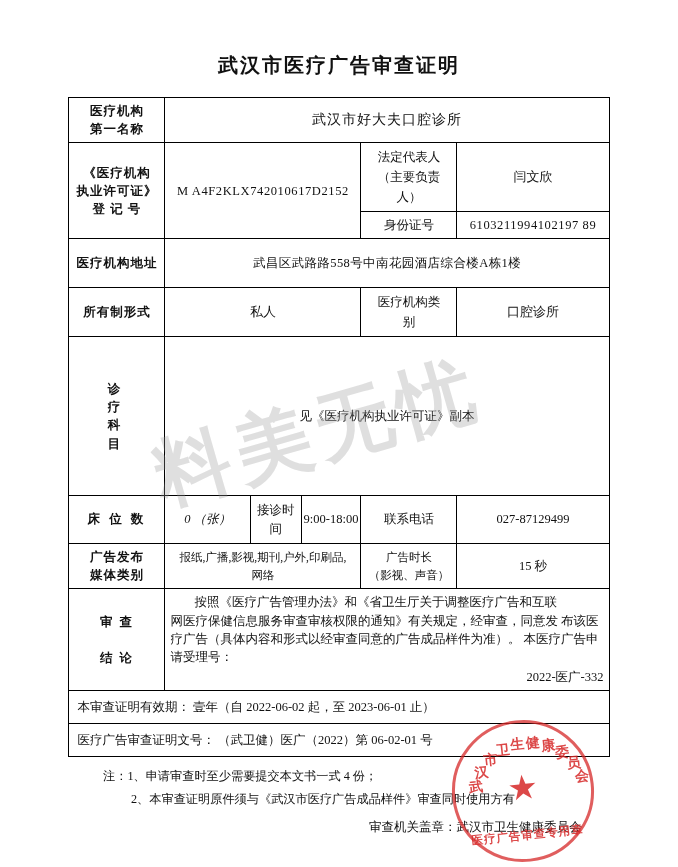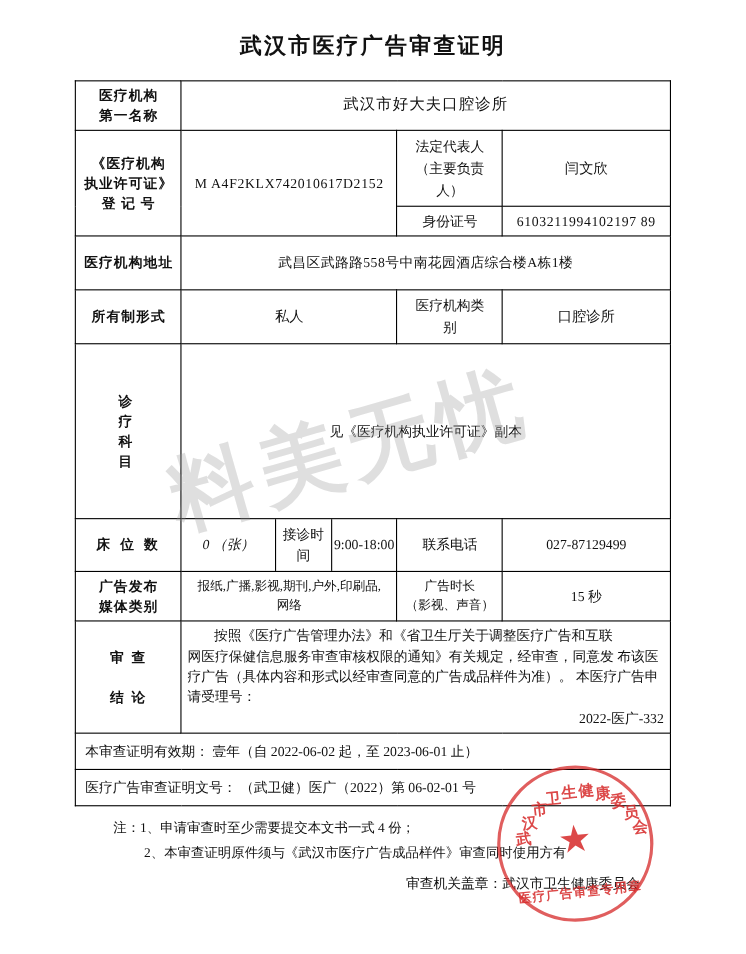--- a/index.html
+++ b/index.html
@@ -18,21 +18,21 @@
   .page {
     position: relative;
     width: 678px;
     height: 867px;
   }
   .doc-title {
     text-align: center;
     font-size: 20px;
     font-weight: bold;
     letter-spacing: 2px;
-    margin-top: 28px;
+    margin-top: 52px;
     margin-bottom: 18px;
     font-family: "Liberation Serif", "DejaVu Serif", serif;
   }
   table.main {
     border-collapse: collapse;
     width: 540px;
     margin: 0 auto;
     table-layout: fixed;
   }
   table.main td {

